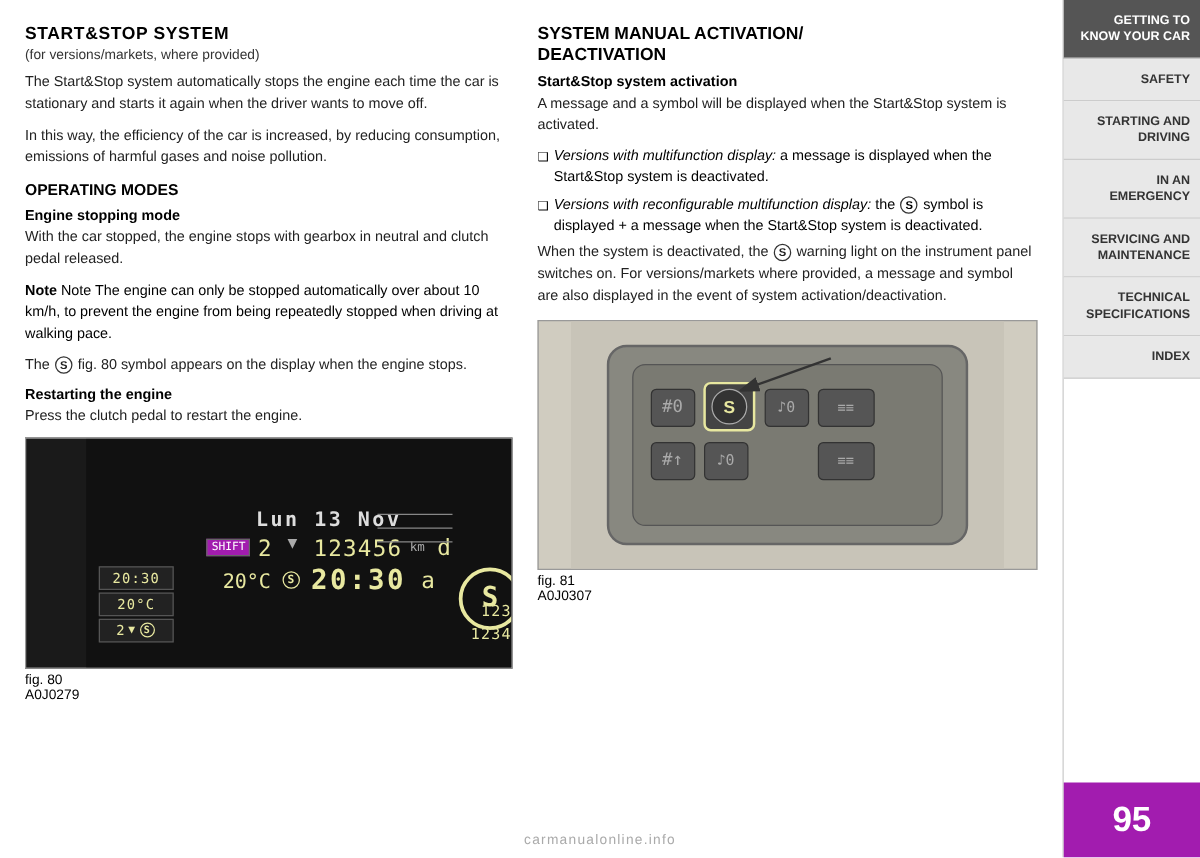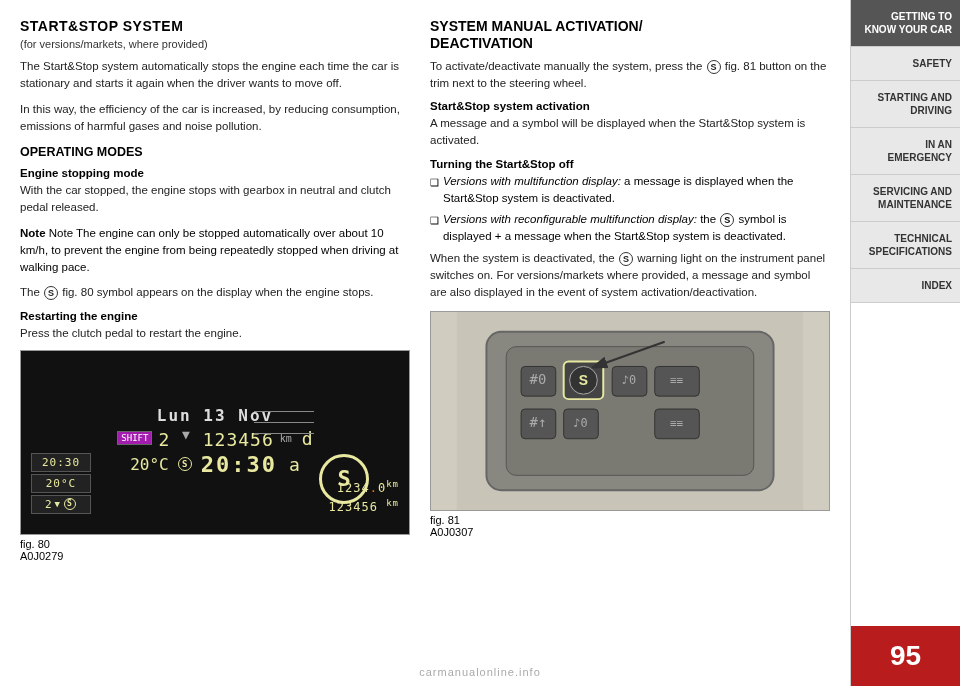--- a/index.html
+++ b/index.html
@@ -55,21 +55,21 @@
     .sidebar-item.active {
       background: #555;
       color: #fff;
     }
 
     .sidebar-item:not(.active) {
       background: #e8e8e8;
     }
 
     .sidebar-page-num {
-      background: #b91c1c;
+      background: #a21caf;
       color: #fff;
       text-align: center;
       padding: 14px 8px;
       font-size: 28px;
       font-weight: bold;
       margin-top: auto;
     }
 
     
     .section-title {
@@ -142,20 +142,21 @@
       height: 100%;
       background: #111;
       display: flex;
       flex-direction: column;
       align-items: center;
       justify-content: center;
       color: #e8e8a0;
       font-family: monospace;
       position: relative;
       padding: 0;
+      margin-left: 48px;
     }
 
     .dash-date {
       font-size: 16px;
       color: #ddd;
       margin-bottom: 2px;
       font-weight: bold;
       letter-spacing: 2px;
     }
 
@@ -404,28 +405,24 @@
     </div>
     <div class="figure-caption">
       <span>fig. 80</span>
       <span>A0J0279</span>
     </div>
   </div>
 
   <div class="right-col">
     <div class="right-section-title">SYSTEM MANUAL ACTIVATION/<br>DEACTIVATION</div>
 
-    <div class="paragraph">
-      To activate/deactivate manually the system, press the <span class="inline-icon">S</span> fig. 81 button on the trim next to the steering wheel.
-    </div>
 
     <div class="bold-label">Start&amp;Stop system activation</div>
     <div class="paragraph">A message and a symbol will be displayed when the Start&amp;Stop system is activated.</div>
 
-    <div class="bold-label">Turning the Start&amp;Stop off</div>
 
     <div class="bullet-item">
       <span class="bullet-sym">❑</span>
       <span><span class="italic-text">Versions with multifunction display:</span> a message is displayed when the Start&amp;Stop system is deactivated.</span>
     </div>
 
     <div class="bullet-item">
       <span class="bullet-sym">❑</span>
       <span><span class="italic-text">Versions with reconfigurable multifunction display:</span> the <span class="inline-icon">S</span> symbol is displayed + a message when the Start&amp;Stop system is deactivated.</span>
     </div>

